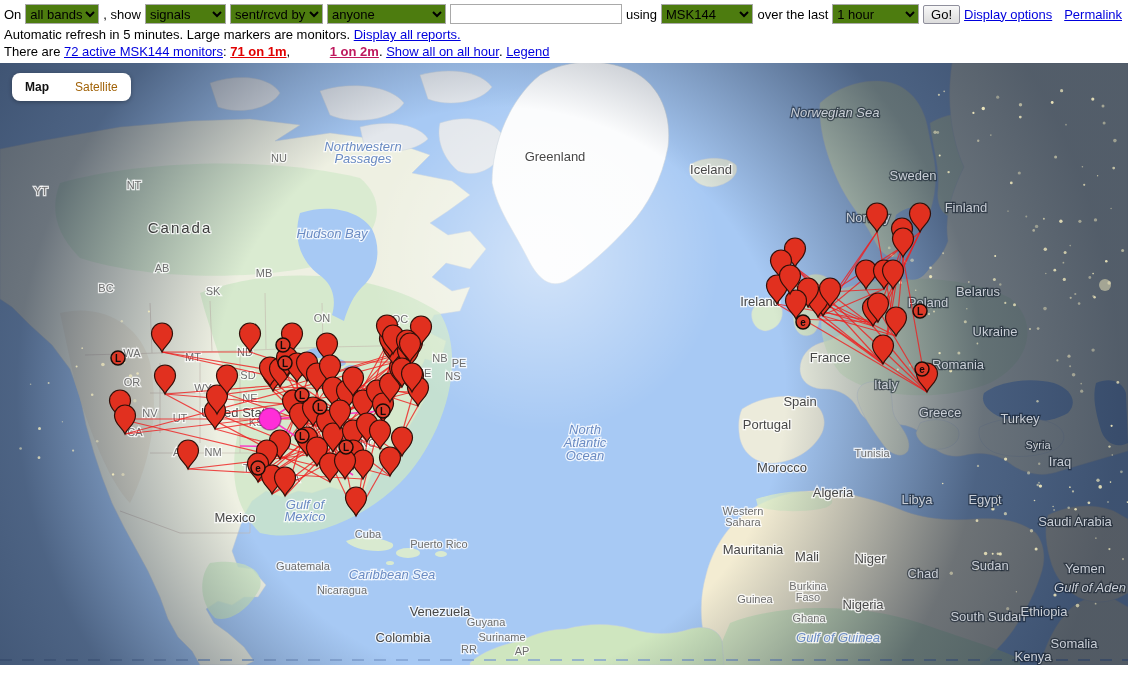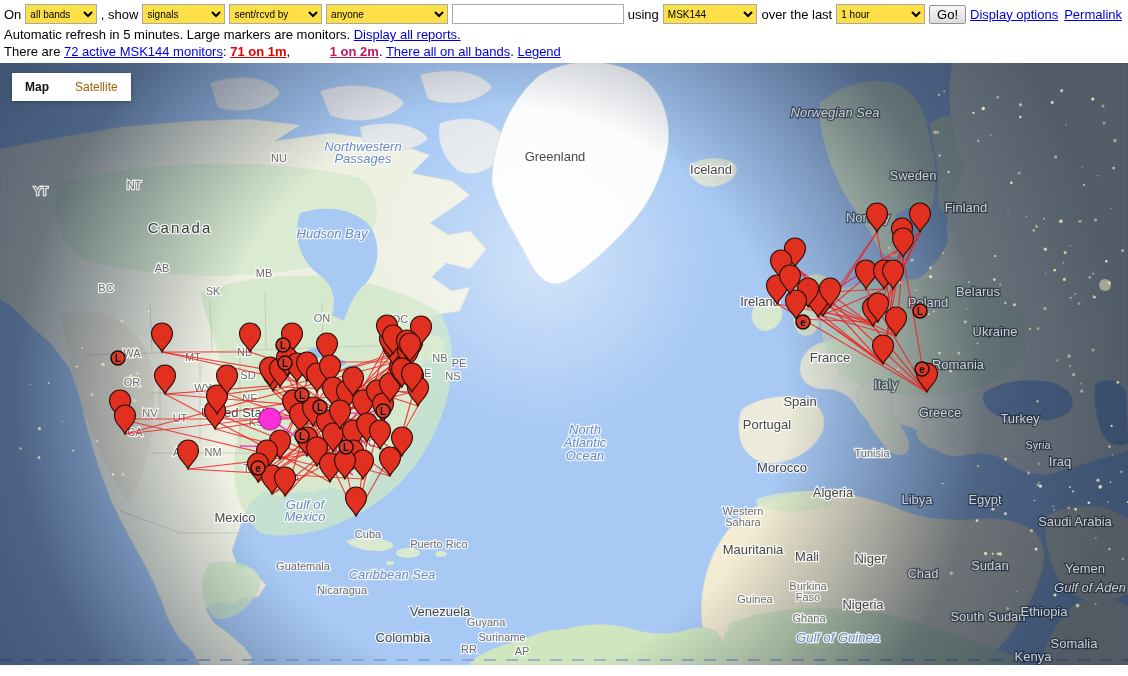--- a/index.html
+++ b/index.html
@@ -1,37 +1,37 @@
 <!DOCTYPE html>
 <html><head>
 <meta charset="utf-8">
 <style>
   * { margin:0; padding:0; box-sizing:border-box; }
   html,body { width:1128px; height:676px; overflow:hidden; background:#fff;
     font-family:"Liberation Sans", sans-serif; }
   
   .toolbar { display:flex; align-items:center; gap:4px; padding:4px 2px 2px 4px;
     font-size:13px; color:#000; white-space:nowrap; }
-  .toolbar select { font-size:10px; height:20px; border:1px solid #a9a9a9; background:#fde047;
+  .toolbar select { font-size:13px; height:20px; border:1px solid #a9a9a9; background:#4d7c0f;
     font-family:"Liberation Sans", sans-serif; }
   .sel-band{width:74px}.sel-show{width:86px}.sel-sr{width:96px}.sel-who{width:126px}
   .sel-mode{width:98px}.sel-period{width:92px}
   .toolbar input[type=text]{ width:172px; height:20px; border:1px solid #a9a9a9; font-size:13px; padding:0 3px;}
   .go-btn { font-size:13px; padding:1px 7px; border:1px solid #8f8f9c; border-radius:2px;
     background:linear-gradient(#f8f8f8,#dcdcdc); cursor:pointer; font-family:"Liberation Sans", sans-serif;}
-  .right-links { margin-left:auto; display:flex; gap:6px; padding-right:4px; }
+  .right-links { margin-left:auto; display:flex; gap:12px; padding-right:4px; }
   a.lnk { color:#0000dd; text-decoration:underline; cursor:pointer; }
   .info { font-size:13px; padding:1px 0 0 4px; line-height:16px; color:#000;}
   a.lnk-red  { color:#e00000; font-weight:bold; text-decoration:underline; cursor:pointer;}
   a.lnk-pink { color:#be185d; font-weight:bold; text-decoration:underline; cursor:pointer;margin-left:36px;}
   
   .map-wrap { position:relative; width:1128px; height:602px; margin-top:3px; background:#a7c9f4; }
   .map-wrap svg { display:block; }
   .gm-ctl { position:absolute; top:10px; left:12px; display:flex; background:#fff;
-    border-radius:0; box-shadow:0 1px 4px rgba(0,0,0,.3); font-size:12px; z-index:5;}
+    border-radius:8px; box-shadow:0 1px 4px rgba(0,0,0,.3); font-size:12px; z-index:5;}
   .gm-ctl .seg { padding:7px 13px; cursor:pointer; }
   .gm-ctl .seg.map { font-weight:bold; color:#111; }
   .gm-ctl .seg.sat { color:#a16207; }
   text { font-family:"Liberation Sans", sans-serif; }
   .lb-b { font-size:15px; fill:#3c3c3c; letter-spacing:2px;}
   .lb-c { font-size:13px; fill:#474747; }
   .lb-s { font-size:11px; fill:#6e6e6e; }
   .lb-w { font-size:13px; fill:#6a8bc3; font-style:italic; }
   .halo-day  { paint-order:stroke; stroke:rgba(255,255,255,.8); stroke-width:2.5px; }
   .halo-night{ paint-order:stroke; stroke:rgba(15,25,40,.55); stroke-width:2.5px; fill:#c9ced6; }
@@ -67,21 +67,21 @@
   <span class="right-links">
     <a class="lnk">Display options</a>
     <a class="lnk">Permalink</a>
   </span>
 </div>
 
 <div class="info">
   <span>Automatic refresh in 5 minutes. Large markers are monitors. </span><a class="lnk">Display all reports.</a>
 </div>
 <div class="info">
-  <span>There are </span><a class="lnk">72 active MSK144 monitors</a><span>: </span><a class="lnk-red">71 on 1m</a><span>, </span><a class="lnk-pink">1 on 2m</a><span>. </span><a class="lnk">There all on all bands</a><span>. </span><a class="lnk">Legend</a>
+  <span>There are </span><a class="lnk">72 active MSK144 monitors</a><span>: </span><a class="lnk-red">71 on 1m</a><span>, </span><a class="lnk-pink">1 on 2m</a><span>. </span><a class="lnk">Show all on all hour</a><span>. </span><a class="lnk">Legend</a>
 </div>
 
 <div class="map-wrap">
   <div class="gm-ctl">
     <div class="seg map">Map</div>
     <div class="seg sat">Satellite</div>
   </div>
 
   <svg id="mapsvg" width="1128" height="602" viewBox="0 0 1128 602">
     <defs>

